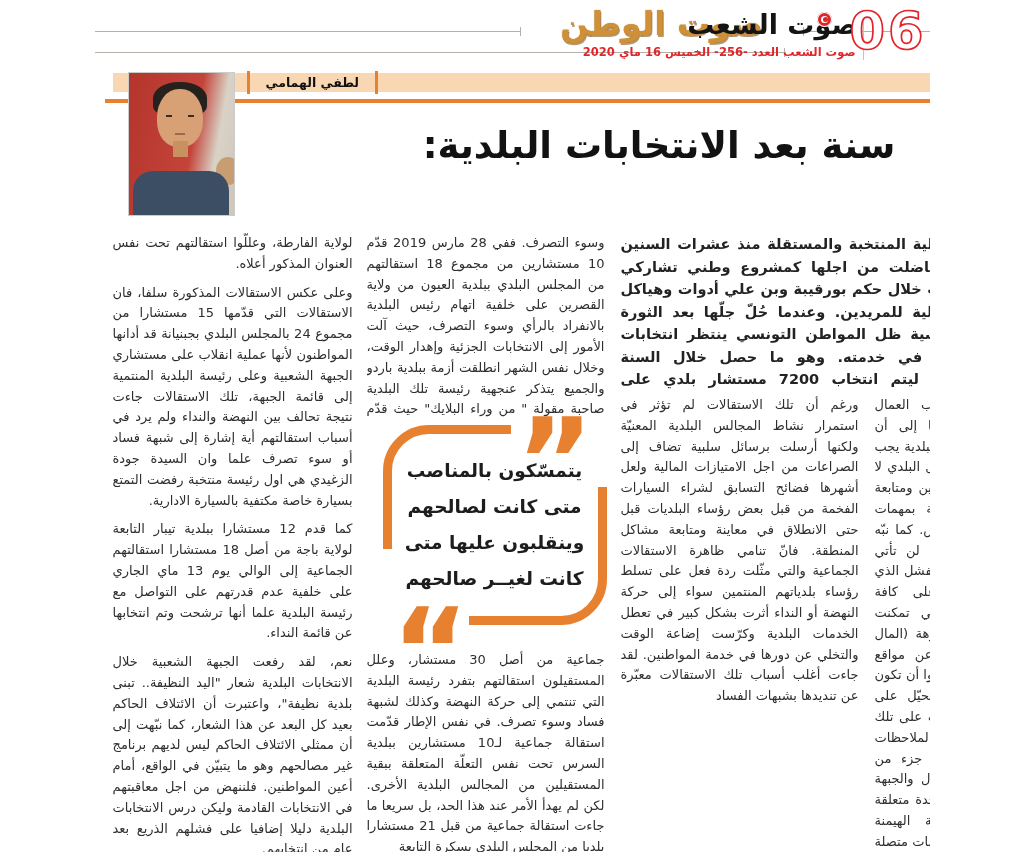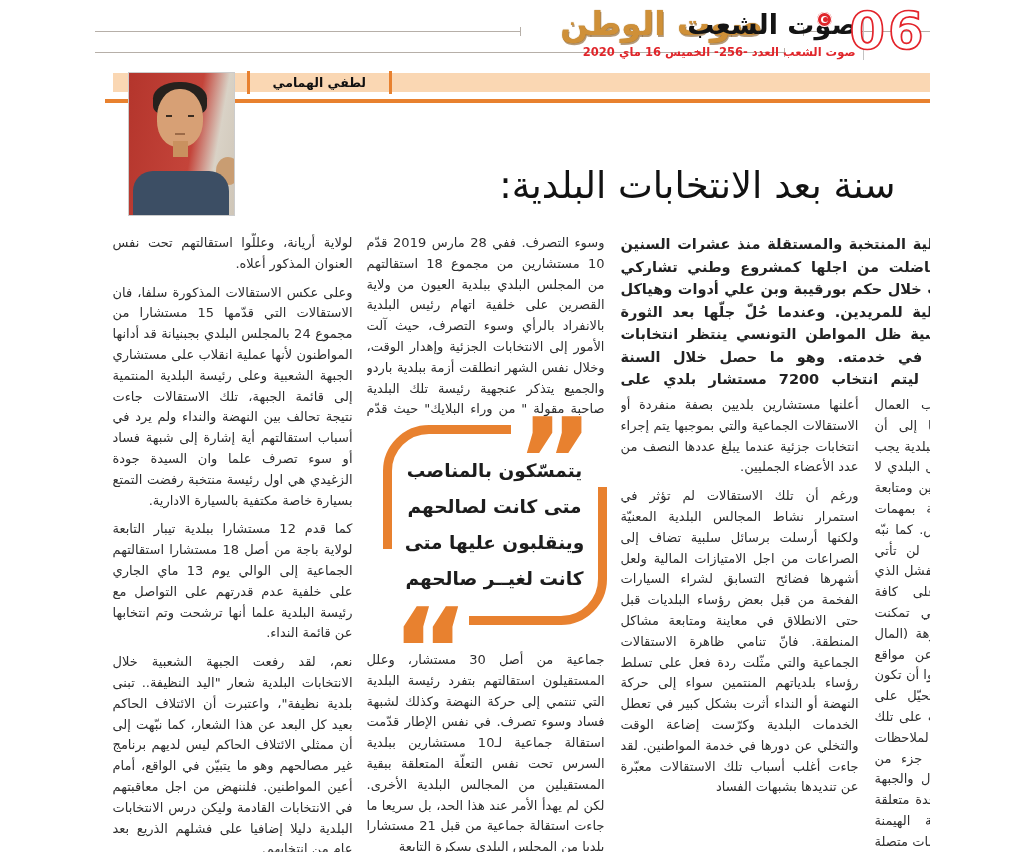--- a/index.html
+++ b/index.html
@@ -43,38 +43,38 @@
   }
   .dateline {
     position:absolute; top:45px; right:74px; direction:rtl;
     font-size:11.5px; font-weight:bold; color:#e0262b;
   }
   
   .author-band { position:absolute; top:73px; left:18px; width:962px; height:19px; background:#fad7b3; }
   .band-solid { position:absolute; right:0; top:0; width:52px; height:19px; background:#e8812f; }
   .author-chip { position:absolute; left:134px; top:-2px; height:23px; display:flex; align-items:center; }
   .chip-bar { width:3px; height:23px; background:#e8812f; }
-  .author-name { padding:0 23px; font-size:12.5px; font-weight:bold; color:#111; direction:rtl; white-space:nowrap; }
+  .author-name { padding:0 16px; font-size:12.5px; font-weight:bold; color:#111; direction:rtl; white-space:nowrap; }
   .orange-rule { position:absolute; top:99px; left:10px; width:968px; height:4px; background:#e8812f; }
   
   .photo {
     position:absolute; left:33px; top:72px; width:107px; height:144px;
     background:linear-gradient(100deg,#b4352c 0%,#c4443a 58%,#d9d2c6 78%,#cfc6b8 100%);
     border:1px solid #cccccc; overflow:hidden;
   }
   .photo .hair { position:absolute; left:24px; top:9px; width:54px; height:34px; background:#26211d; border-radius:48% 48% 30% 30%; }
   .photo .head { position:absolute; left:28px; top:16px; width:46px; height:58px; background:#d7a075; border-radius:48% 48% 44% 44%; }
   .photo .eye { position:absolute; top:26px; width:6px; height:2px; background:#3a2c20; }
   .photo .eye.l { left:9px; } .photo .eye.r { right:9px; }
   .photo .mouth { position:absolute; left:18px; top:44px; width:10px; height:2px; background:#9c6a48; }
   .photo .neck { position:absolute; left:44px; top:68px; width:15px; height:16px; background:#c9915f; }
   .photo .torso { position:absolute; left:4px; bottom:-2px; width:96px; height:46px; background:#3c4e64; border-radius:20px 20px 0 0; }
   .photo .face2 { position:absolute; right:-6px; top:84px; width:24px; height:28px; background:#c99d72; border-radius:50%; }
   
-  .title1 { position:absolute; top:124px; right:34px; direction:rtl; font-size:37px; font-weight:normal; color:#121212;margin-top:40px; }
+  .title1 { position:absolute; top:124px; right:34px; direction:rtl; font-size:37px; font-weight:bold; color:#121212; }
   .title2 { position:absolute; top:174px; right:192px; direction:rtl; font-size:37px; font-weight:bold; color:#121212; }
   
   .intro {
     position:absolute; top:233px; left:526px; width:490px; height:158px; overflow:hidden;
     direction:rtl; text-align:justify; font-size:14.5px; font-weight:bold;
     line-height:22.5px; color:#232323; text-indent:12px;
   }
   .col { position:absolute; direction:rtl; text-align:justify; font-size:13px; line-height:20.8px; color:#2e2e2e; overflow:hidden; }
   .col p + p { margin-top:8px; }
   .col-right    { top:395px; left:780px; width:236px; height:457px; }
@@ -141,40 +141,39 @@
 
   <h1 class="title1">سنة بعد الانتخابات البلدية:</h1>
 
   <div class="intro">لقد مثّلت السلطة المحلية المنتخبة والمستقلة منذ عشرات السنين طموحا لأجيال متعاقبة ناضلت من اجلها كمشروع وطني تشاركي ومواطني. فكانت البلديات خلال حكم بورقيبة وبن علي أدوات وهياكل منصّبة عبر انتخابات شكلية للمريدين. وعندما حُلّ جلّها بعد الثورة وعوّضته النّيابات الخصوصية ظل المواطن التونسي ينتظر انتخابات حقيقية لتشكيل بلديات في خدمته. وهو ما حصل خلال السنة الفارطة، أي الانتخابات، ليتم انتخاب 7200 مستشار بلدي على المستوى الوطني موزّعين على حوالي 350 بلدية.</div>
 
   <div class="col col-right">
     <p>وخلال تلك الانتخابات نبّه حزب العمال والجبهة الشعبية بكافة مكوّناتها إلى أن الترشح لخدمة المواطنين صلب البلدية يجب أن يكون نابع عن قناعة بان العمل البلدي لا يمكن أن يكون إلا خدمة للمواطنين ومتابعة مشاكلهم والقيام بكل مسؤولية بمهمات البلديات كمرفق مواطني بالأساس. كما نبّه إلى أن قائمات الائتلاف الحاكم لن تأتي بالجديد، بل سوف تكرّس نفس الفشل الذي وزّعوه على كامل البلاد وعلى كافة المستويات. إلا أن الأغلبية التي تمكنت بوسائل اقل ما يقال عنها مشبوهة (المال الفاسد وشراء الذمم والبحث عن مواقع نفعية) وما قدمته من برامج لا تعدوا أن تكون سوى برامج ورقية للتمويه والتحيّل على المواطنين. اليوم بعد مضي السنة على تلك الانتخابات، يمكن أن نقدم بعض الملاحظات بكل موضوعية حتى نقف على جزء من محطات ما عبّر عنه حزب العمال والجبهة الشعبية على الأقل في نقطة واحدة متعلقة بالاستقالات الناتجة عن عقلية الهيمنة والانفراد بالرأي وعن تنديد بممارسات متصلة بشبهة فساد أو سوء تصرف أو تحويل البلدية إلى أداة وظيفية لأحزاب الأغلبية الحاكمة. ونقصد بالاستقالات المتتالية تلك التي</p>
   </div>
 
   <div class="col col-midright">
-    <p>أعلنها مستشارين بلديين بصفة منفردة أو الاستقالات الجماعية والتي بموجبها يتم إجراء انتخابات جزئية عندما يبلغ عددها النصف من عدد الأعضاء الجمليين.</p>
     <p>ورغم أن تلك الاستقالات لم تؤثر في استمرار نشاط المجالس البلدية المعنيّة ولكنها أرسلت برسائل سلبية تضاف إلى الصراعات من اجل الامتيازات المالية ولعل أشهرها فضائح التسابق لشراء السيارات الفخمة من قبل بعض رؤساء البلديات قبل حتى الانطلاق في معاينة ومتابعة مشاكل المنطقة. فانّ تنامي ظاهرة الاستقالات الجماعية والتي مثّلت ردة فعل على تسلط رؤساء بلدياتهم المنتمين سواء إلى حركة النهضة أو النداء أثرت بشكل كبير في تعطل الخدمات البلدية وكرّست إضاعة الوقت والتخلي عن دورها في خدمة المواطنين. لقد جاءت أغلب أسباب تلك الاستقالات معبّرة عن تنديدها بشبهات الفساد</p>
   </div>
 
   <div class="col col-midleft-top">
     <p>وسوء التصرف. ففي 28 مارس 2019 قدّم 10 مستشارين من مجموع 18 استقالتهم من المجلس البلدي ببلدية العيون من ولاية القصرين على خلفية اتهام رئيس البلدية بالانفراد بالرأي وسوء التصرف، حيث آلت الأمور إلى الانتخابات الجزئية وإهدار الوقت، وخلال نفس الشهر انطلقت أزمة ببلدية باردو والجميع يتذكر عنجهية رئيسة تلك البلدية صاحبة مقولة " من وراء البلايك" حيث قدّم 18 مستشارا بلديا استقالة</p>
   </div>
 
   <div class="quote-frame">
     <div class="q-mask q-mask-tr"></div>
     <div class="q-mask q-mask-bl"></div>
     <div class="qmark qmark-close">”</div>
     <div class="qmark qmark-open">“</div>
     <div class="quote-text">يتمسّكون بالمناصب متى كانت لصالحهم وينقلبون عليها متى كانت لغيــر صالحهم</div>
   </div>
 
   <div class="col col-midleft-bottom">
     <p>جماعية من أصل 30 مستشار، وعلل المستقيلون استقالتهم بتفرد رئيسة البلدية التي تنتمي إلى حركة النهضة وكذلك لشبهة فساد وسوء تصرف. في نفس الإطار قدّمت استقالة جماعية لـ10 مستشارين ببلدية السرس تحت نفس التعلّة المتعلقة ببقية المستقيلين من المجالس البلدية الأخرى. لكن لم يهدأ الأمر عند هذا الحد، بل سريعا ما جاءت استقالة جماعية من قبل 21 مستشارا بلديا من المجلس البلدي بسكرة التابعة</p>
   </div>
 
   <div class="col col-left">
-    <p>لولاية أريانة، وعللّوا استقالتهم تحت نفس العنوان المذكور أعلاه.</p>
+    <p>لولاية الفارطة، وعللّوا استقالتهم تحت نفس العنوان المذكور أعلاه.</p>
     <p>وعلى عكس الاستقالات المذكورة سلفا، فان الاستقالات التي قدّمها 15 مستشارا من مجموع 24 بالمجلس البلدي بجبنيانة قد أدانها المواطنون لأنها عملية انقلاب على مستشاري الجبهة الشعبية وعلى رئيسة البلدية المنتمية إلى قائمة الجبهة، تلك الاستقالات جاءت نتيجة تحالف بين النهضة والنداء ولم يرد في أسباب استقالتهم أية إشارة إلى شبهة فساد أو سوء تصرف علما وان السيدة جودة الزغيدي هي اول رئيسة منتخبة رفضت التمتع بسيارة خاصة مكتفية بالسيارة الادارية.</p>
     <p>كما قدم 12 مستشارا ببلدية تيبار التابعة لولاية باجة من أصل 18 مستشارا استقالتهم الجماعية إلى الوالي يوم 13 ماي الجاري على خلفية عدم قدرتهم على التواصل مع رئيسة البلدية علما أنها ترشحت وتم انتخابها عن قائمة النداء.</p>
     <p>نعم، لقد رفعت الجبهة الشعبية خلال الانتخابات البلدية شعار "اليد النظيفة.. تبنى بلدية نظيفة"، واعتبرت أن الائتلاف الحاكم بعيد كل البعد عن هذا الشعار، كما نبّهت إلى أن ممثلي الائتلاف الحاكم ليس لديهم برنامج غير مصالحهم وهو ما يتبيّن في الواقع، أمام أعين المواطنين. فلننهض من اجل معاقبتهم في الانتخابات القادمة وليكن درس الانتخابات البلدية دليلا إضافيا على فشلهم الذريع بعد عام من انتخابهم.</p>
   </div>
 
 </div>
 
 </body></html>

